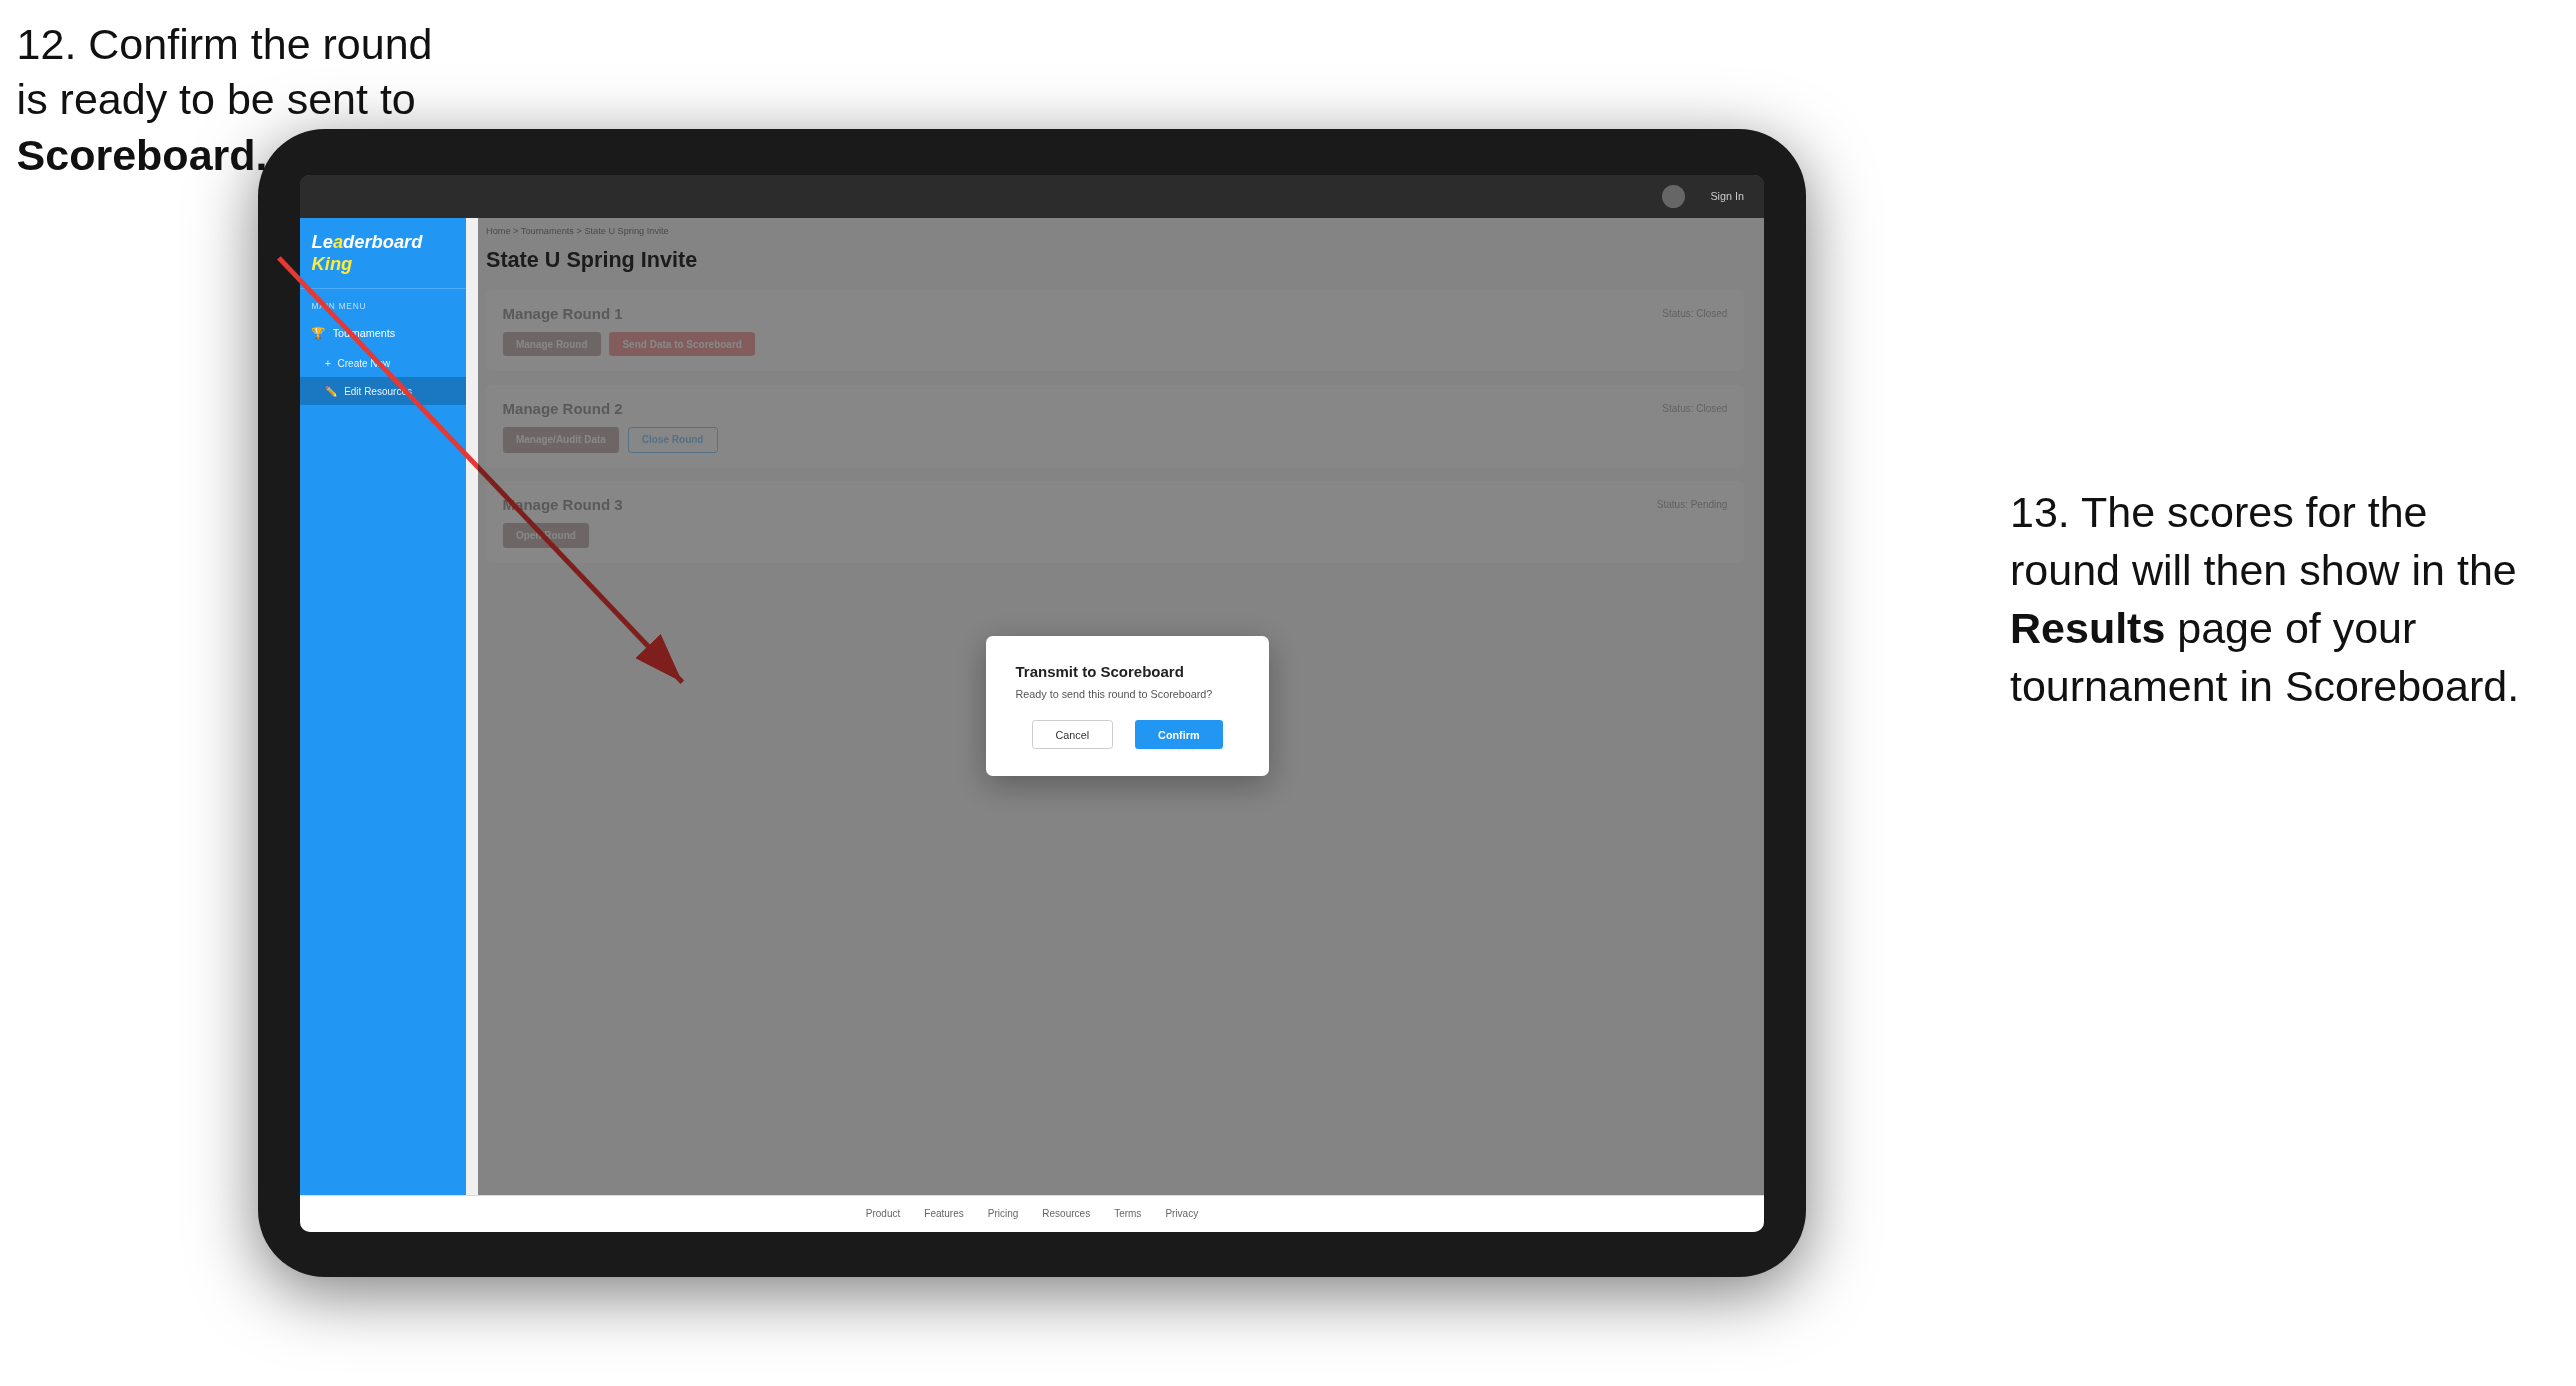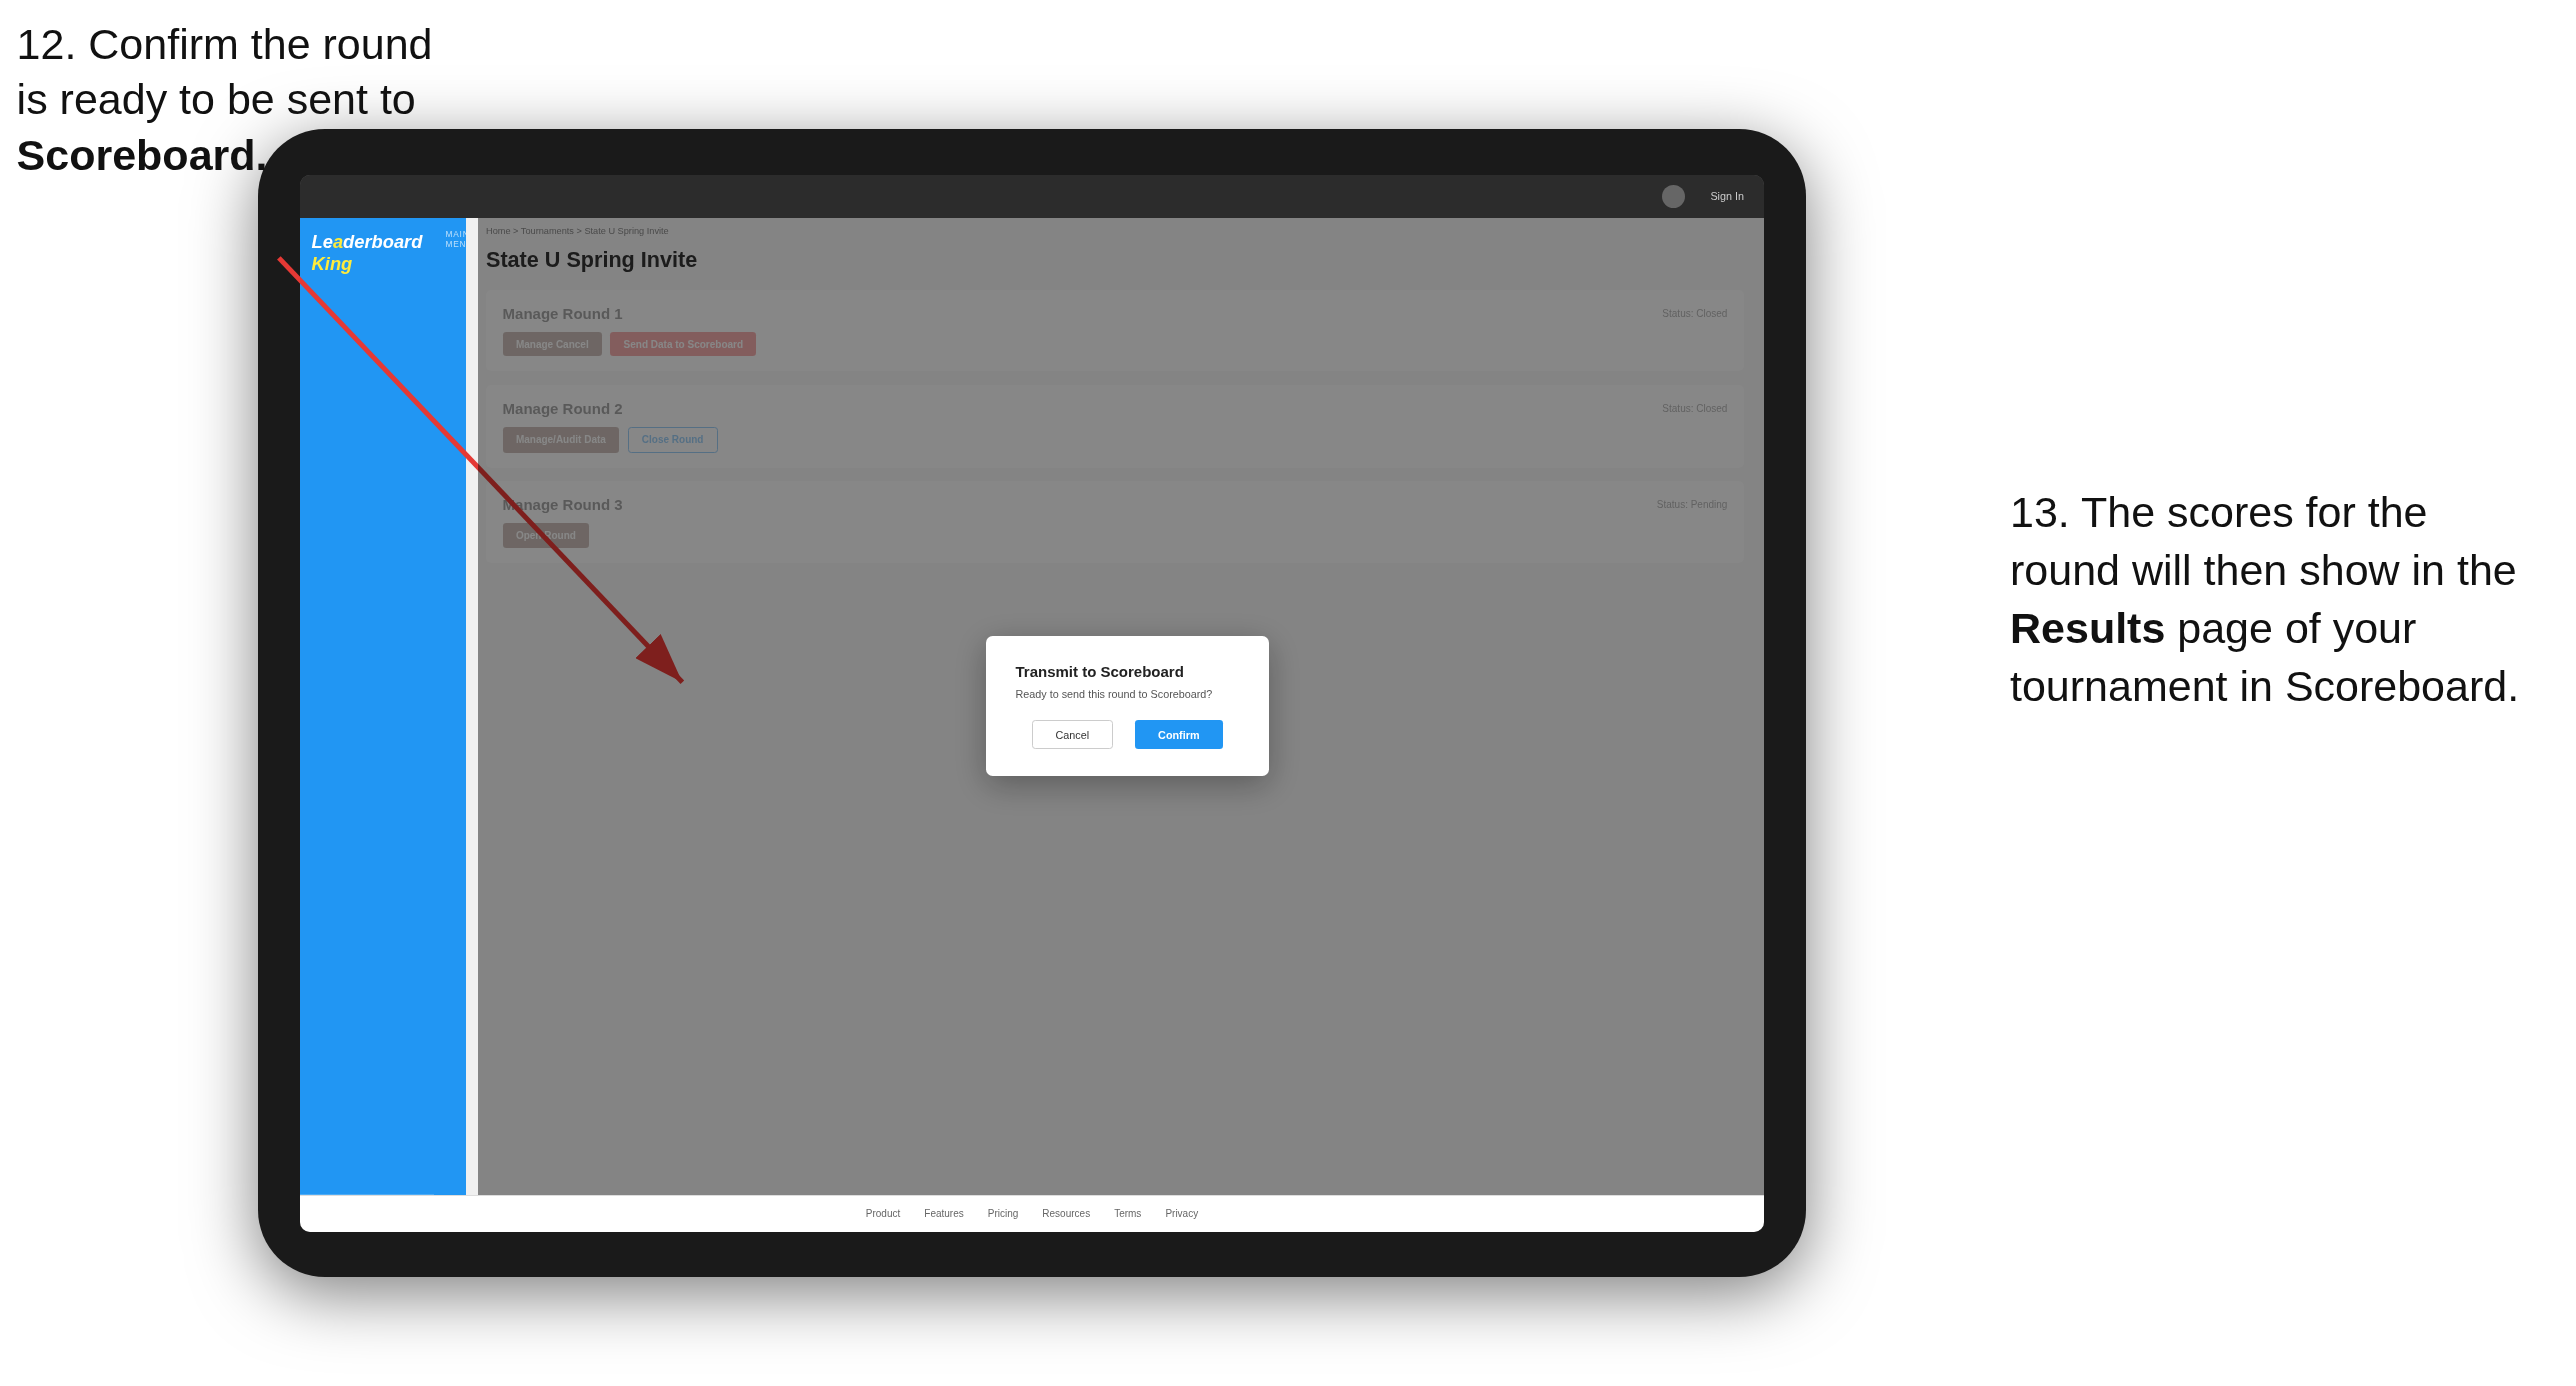--- a/index.html
+++ b/index.html
@@ -112,21 +112,21 @@
       overflow: hidden;
     }
 
     
     .sidebar {
       width: 166px;
       background: #2196f3;
       flex-shrink: 0;
       padding: 0;
       display: flex;
-      flex-direction: row;
+      flex-direction: column;
     }
 
     .logo-area {
       padding: 13.3px 11.6px;
       border-bottom: 0.8px solid rgba(255,255,255,0.2);
     }
 
     .logo-text {
       font-size: 18.3px;
       font-weight: 700;
@@ -406,21 +406,21 @@
         <div class="page-title">State U Spring Invite</div>
 
         <div class="dimmed">
 
           <div class="round-section">
             <div class="round-header">
               <div class="round-title">Manage Round 1</div>
               <div class="status-badge closed">Status: Closed</div>
             </div>
             <div class="round-actions">
-              <button class="btn btn-brown">Manage Cancel</button>
+              <button class="btn btn-brown">Manage Round</button>
               <button class="btn btn-blue">Send Data to Scoreboard</button>
             </div>
           </div>
 
           <div class="round-section">
             <div class="round-header">
               <div class="round-title">Manage Round 2</div>
               <div class="status-badge closed">Status: Closed</div>
             </div>
             <div class="round-actions">

